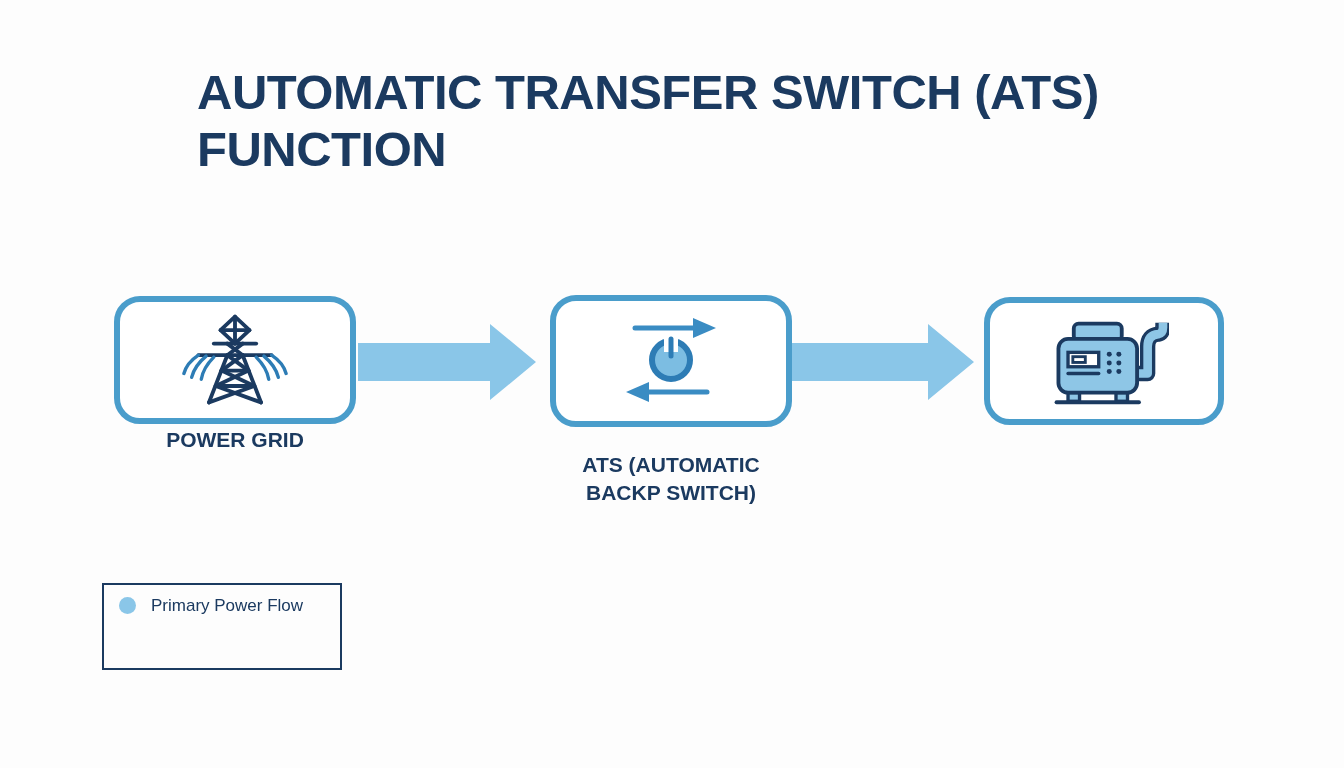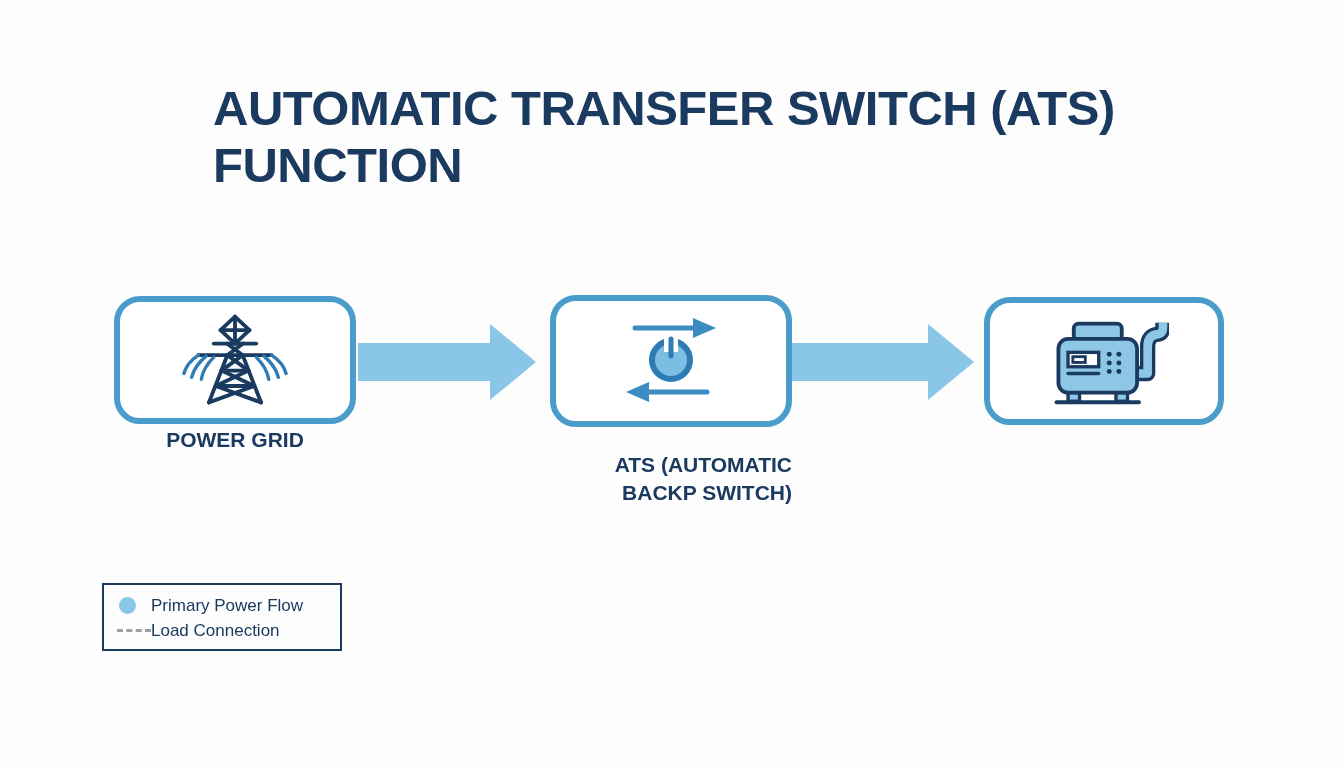--- a/index.html
+++ b/index.html
@@ -9,21 +9,21 @@
     height: 768px;
     background: var(--background, #fdfdfd);
     font-family: "Liberation Sans", sans-serif;
     overflow: hidden;
   }
   .title {
     position: absolute;
     left: 197px;
     top: 64px;
     width: 960px;
-    margin: 16px;
+    margin: 0;
     font-size: 49px;
     font-weight: bold;
     letter-spacing: -0.5px;
     line-height: 57px;
     color: var(--navy, #1b3a60);
     white-space: pre-line;
   }
   .node-box {
     position: absolute;
     box-sizing: border-box;
@@ -53,21 +53,21 @@
   .fl-blue { fill: var(--icon-blue, #3a8cc3); }
   .fl-light { fill: var(--icon-light-fill, #8ec6e6); }
   .pipe-outer { stroke: var(--navy, #1b3a60); fill: none; stroke-width: 16; stroke-linejoin: round; }
   .pipe-inner { stroke: var(--icon-light-fill, #8ec6e6); fill: none; stroke-width: 9; stroke-linejoin: round; }
 
   .legend {
     position: absolute;
     left: 102px;
     top: 583px;
     width: 240px;
-    height: 68px;
+    height: 87px;
     box-sizing: border-box;
     border: 2px solid var(--navy, #1b3a60);
     padding: 8px 0 0 13px;
     background: transparent;
   }
   .legend-row { display: flex; align-items: center; height: 25px; }
   .legend-swatch { width: 34px; display: flex; align-items: center; flex-shrink: 0; }
   .legend-dot {
     width: 17px; height: 17px; border-radius: 50%;
     background: var(--arrow-fill, #8ac6e8);
@@ -135,21 +135,21 @@
     <svg width="100" height="92" viewBox="0 0 100 92">
       <line class="st-blue" x1="14" y1="13" x2="74" y2="13"></line>
       <polygon class="fl-blue" points="72,3 95,13 72,23"></polygon>
       <circle cx="50" cy="45" r="19" style="fill:#7cbde2; stroke:var(--icon-ring-blue,#2d7cb5); stroke-width:6;"></circle>
       <rect x="43" y="20" width="14" height="17" style="fill:#ffffff;"></rect>
       <line x1="50" y1="24" x2="50" y2="41" style="stroke:var(--icon-ring-blue,#2d7cb5); stroke-width:5; stroke-linecap:round;"></line>
       <line class="st-blue" x1="86" y1="77" x2="26" y2="77"></line>
       <polygon class="fl-blue" points="28,67 5,77 28,87"></polygon>
     </svg>
   </div>
-  <div class="node-label" style="left:550px; top:451px; width:242px;text-align:right;">ATS (AUTOMATIC
+  <div class="node-label" style="left:550px; top:451px; width:242px;">ATS (AUTOMATIC
 BACKP SWITCH)</div>
 
   <svg class="flow-arrow" style="left:792px; top:322px;" width="184" height="80" viewBox="0 0 184 80">
     <polygon class="arrow-poly" points="0,21 136,21 136,2 182,40 136,78 136,59 0,59"></polygon>
   </svg>
 
   <div class="node-box" style="left:984px; top:297px; width:240px; height:128px;">
     <svg width="130" height="94" viewBox="0 0 135 98">
       <path class="pipe-outer" d="M98 62 L113 62 L113 34 Q113 22 124 21 Q129 20 129 14 L129 9"></path>
       <path class="pipe-inner" d="M98 62 L113 62 L113 34 Q113 22 124 21 Q129 20 129 14 L129 9"></path>
@@ -172,21 +172,15 @@
     </svg>
   </div>
 
   <div class="legend">
     <div class="legend-row">
       <span class="legend-swatch">
         <span class="legend-dot"></span>
       </span>
       <span class="legend-text">Primary Power Flow</span>
     </div>
-    <div class="legend-row">
-      <span class="legend-swatch">
-        <span class="legend-dashed"></span>
-      </span>
-      <span class="legend-text">Load Connection</span>
-    </div>
   </div>
 
 </div>
 
 </body></html>

